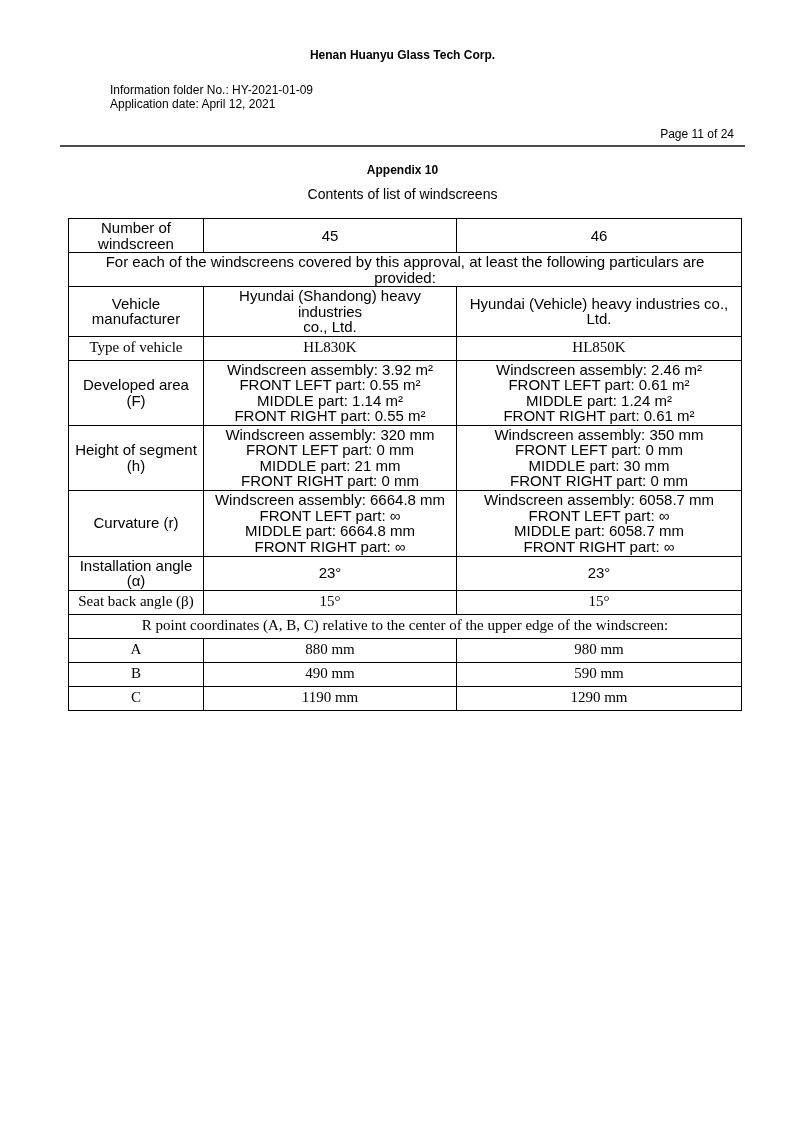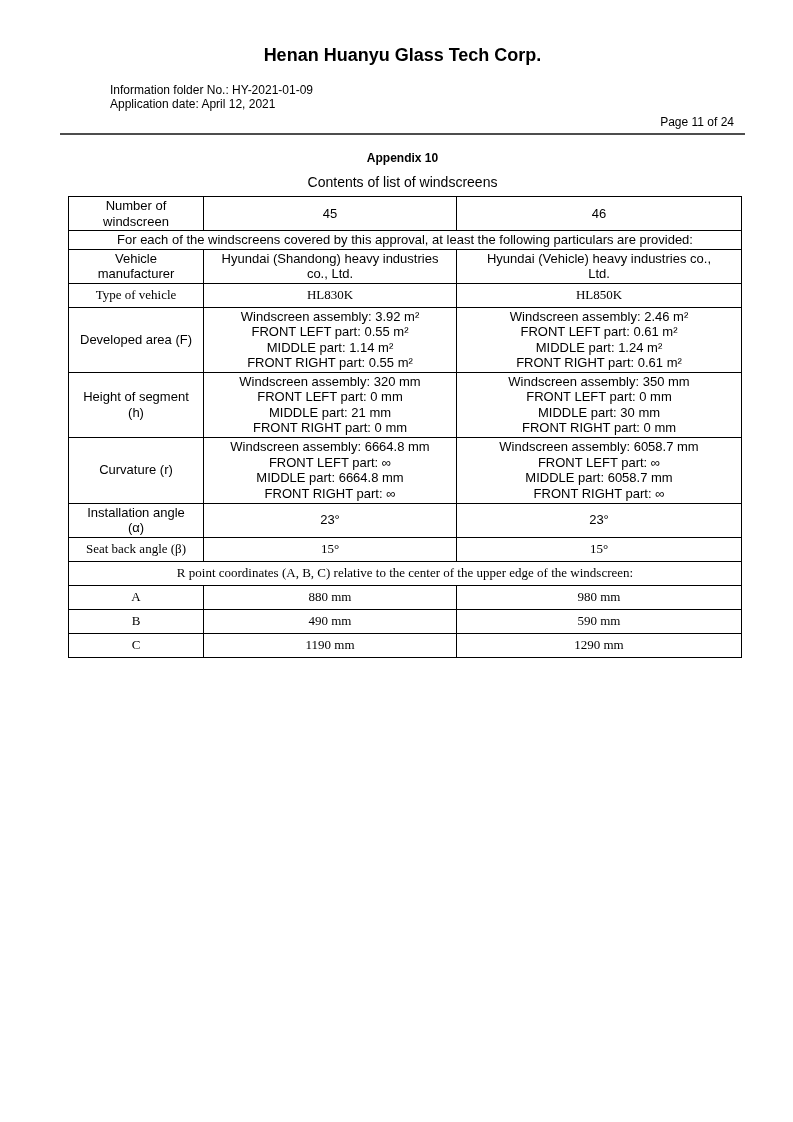--- a/index.html
+++ b/index.html
@@ -7,54 +7,54 @@
   body {
     width: 793px; height: 1122px;
     font-family: "Liberation Sans", sans-serif;
     color: #000;
   }
   .page { position: relative; width: 793px; height: 1122px; overflow: hidden; }
 
   .title {
     margin: 46px 48px 16px 60px;
     text-align: center;
-    font-size: 18px; font-weight: bold;
+    font-size: 12px; font-weight: bold;
     line-height: 19px;
   }
   .info-row {
     display: flex; justify-content: space-between;
     margin: 18px 59px 0 110px;
     font-size: 12px; line-height: 14px; flex-direction: column;
   }
   .page-num {
     text-align: right;
-    margin: 4px 59px 0 0;
+    margin: 16px 59px 0 0;
     font-size: 12px; line-height: 14px;
   }
   .rule {
     margin: 4px 48px 0 60px;
     height: 2px; background: #4d4d4d;
   }
   .appendix {
     margin: 16px 48px 0 60px;
     text-align: center;
     font-size: 12px; font-weight: bold; line-height: 14px;
   }
   .subtitle {
     margin: 10px 48px 0 60px;
     text-align: center;
     font-size: 14px; font-weight: normal; line-height: 14px;
   }
 
   table.ws {
-    margin: 7px 0 0 68px;
+    margin: 17px 0 0 68px;
     width: 673px;
     border-collapse: collapse;
     table-layout: fixed;
-    font-size: 13px;
+    font-size: 15px;
     border-radius: 17px;
   }
   table.ws col.c1 { width: 135px; }
   table.ws col.c2 { width: 253px; }
   table.ws col.c3 { width: 285px; }
   table.ws td {
     border: 1px solid #000;
     text-align: center;
     vertical-align: middle;
     padding: 1px 4px;

